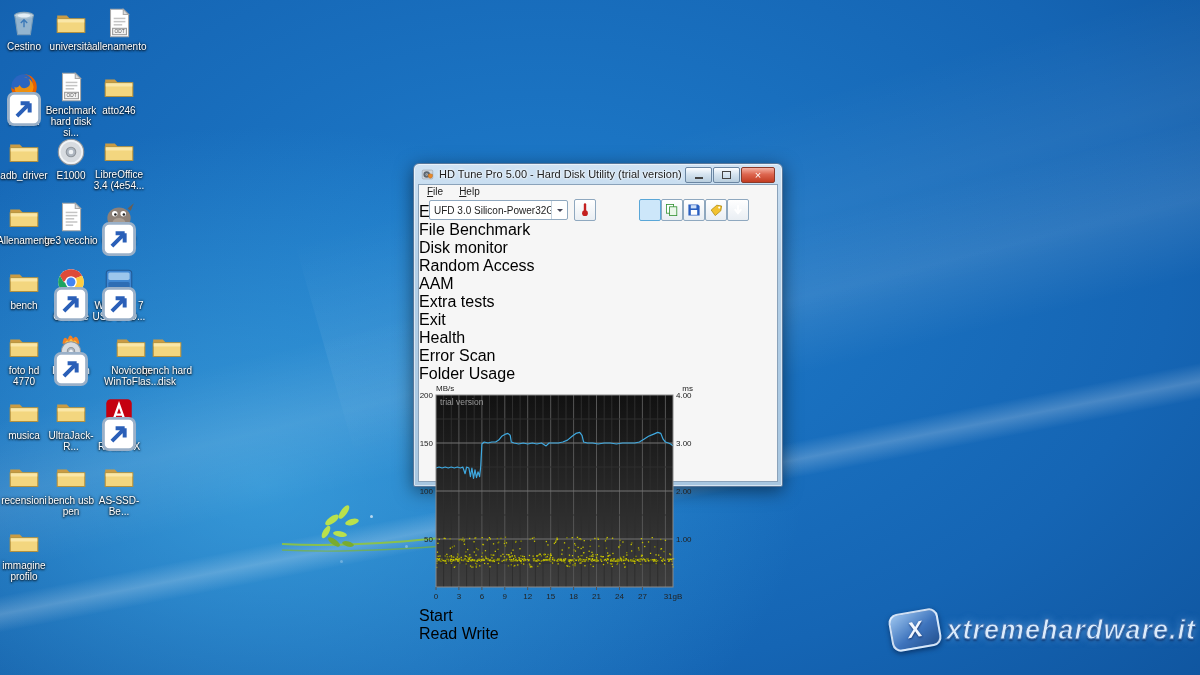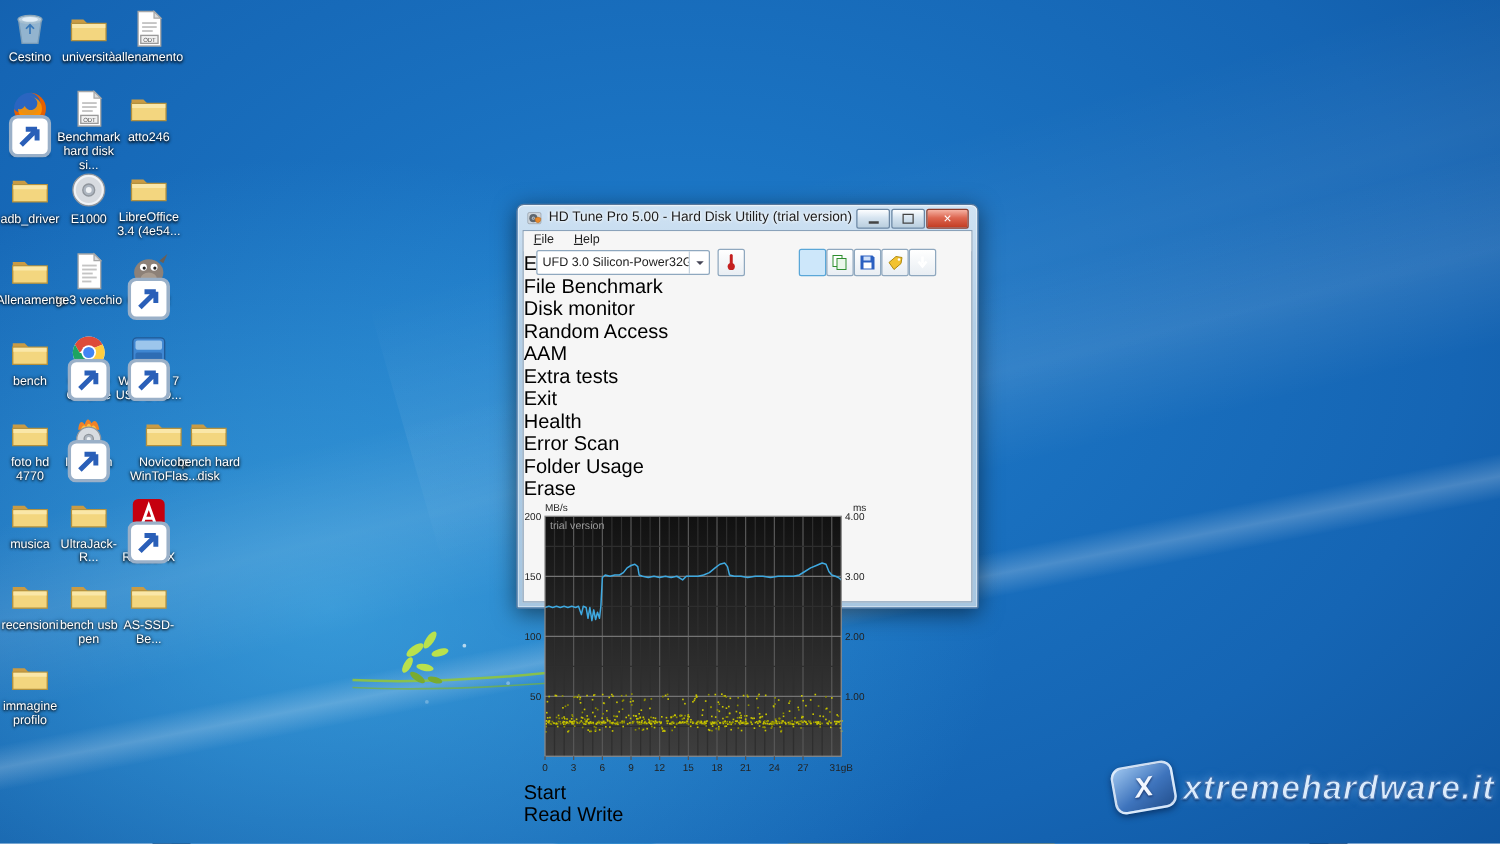--- a/index.html
+++ b/index.html
@@ -548,21 +548,20 @@
         <div class="tab" data-name="tab-disk-monitor"><span class="ticon" data-name="disk-monitor-icon"></span><span data-name="tab-label">Disk monitor</span></div>
         <div class="tab" data-name="tab-random-access"><span class="ticon" data-name="random-access-icon"></span><span data-name="tab-label">Random Access</span></div>
         <div class="tab" data-name="tab-aam"><span class="ticon" data-name="aam-icon"></span><span data-name="tab-label">AAM</span></div>
         <div class="tab" data-name="tab-extra-tests"><span class="ticon" data-name="extra-tests-icon"></span><span data-name="tab-label">Extra tests</span></div>
       </div>
     <div id="tabs-front" data-name="tab-row-front">
         <div class="tab" data-name="tab-info"><span class="ticon" data-name="info-icon"></span><span data-name="tab-label">Exit</span></div>
         <div class="tab" data-name="tab-health"><span class="ticon" data-name="health-icon"></span><span data-name="tab-label">Health</span></div>
         <div class="tab" data-name="tab-error-scan"><span class="ticon" data-name="error-scan-icon"></span><span data-name="tab-label">Error Scan</span></div>
         <div class="tab" data-name="tab-folder-usage"><span class="ticon" data-name="folder-usage-icon"></span><span data-name="tab-label">Folder Usage</span></div>
-        <div class="tab" data-name="tab-erase"><span class="ticon" data-name="erase-icon"></span><span data-name="tab-label">Erase</span></div>
       </div>
 
     <div id="content-frame" data-name="benchmark-content">
       <div id="chart-box" data-name="benchmark-chart"><svg width="278" height="220" data-name="transfer-rate-chart">
             <defs>
               <linearGradient id="pg" x1="0" y1="0" x2="0" y2="1">
                 <stop offset="0" stop-color="#111"></stop>
                 <stop offset="1" stop-color="#3e3e3e"></stop>
               </linearGradient>
             </defs>

